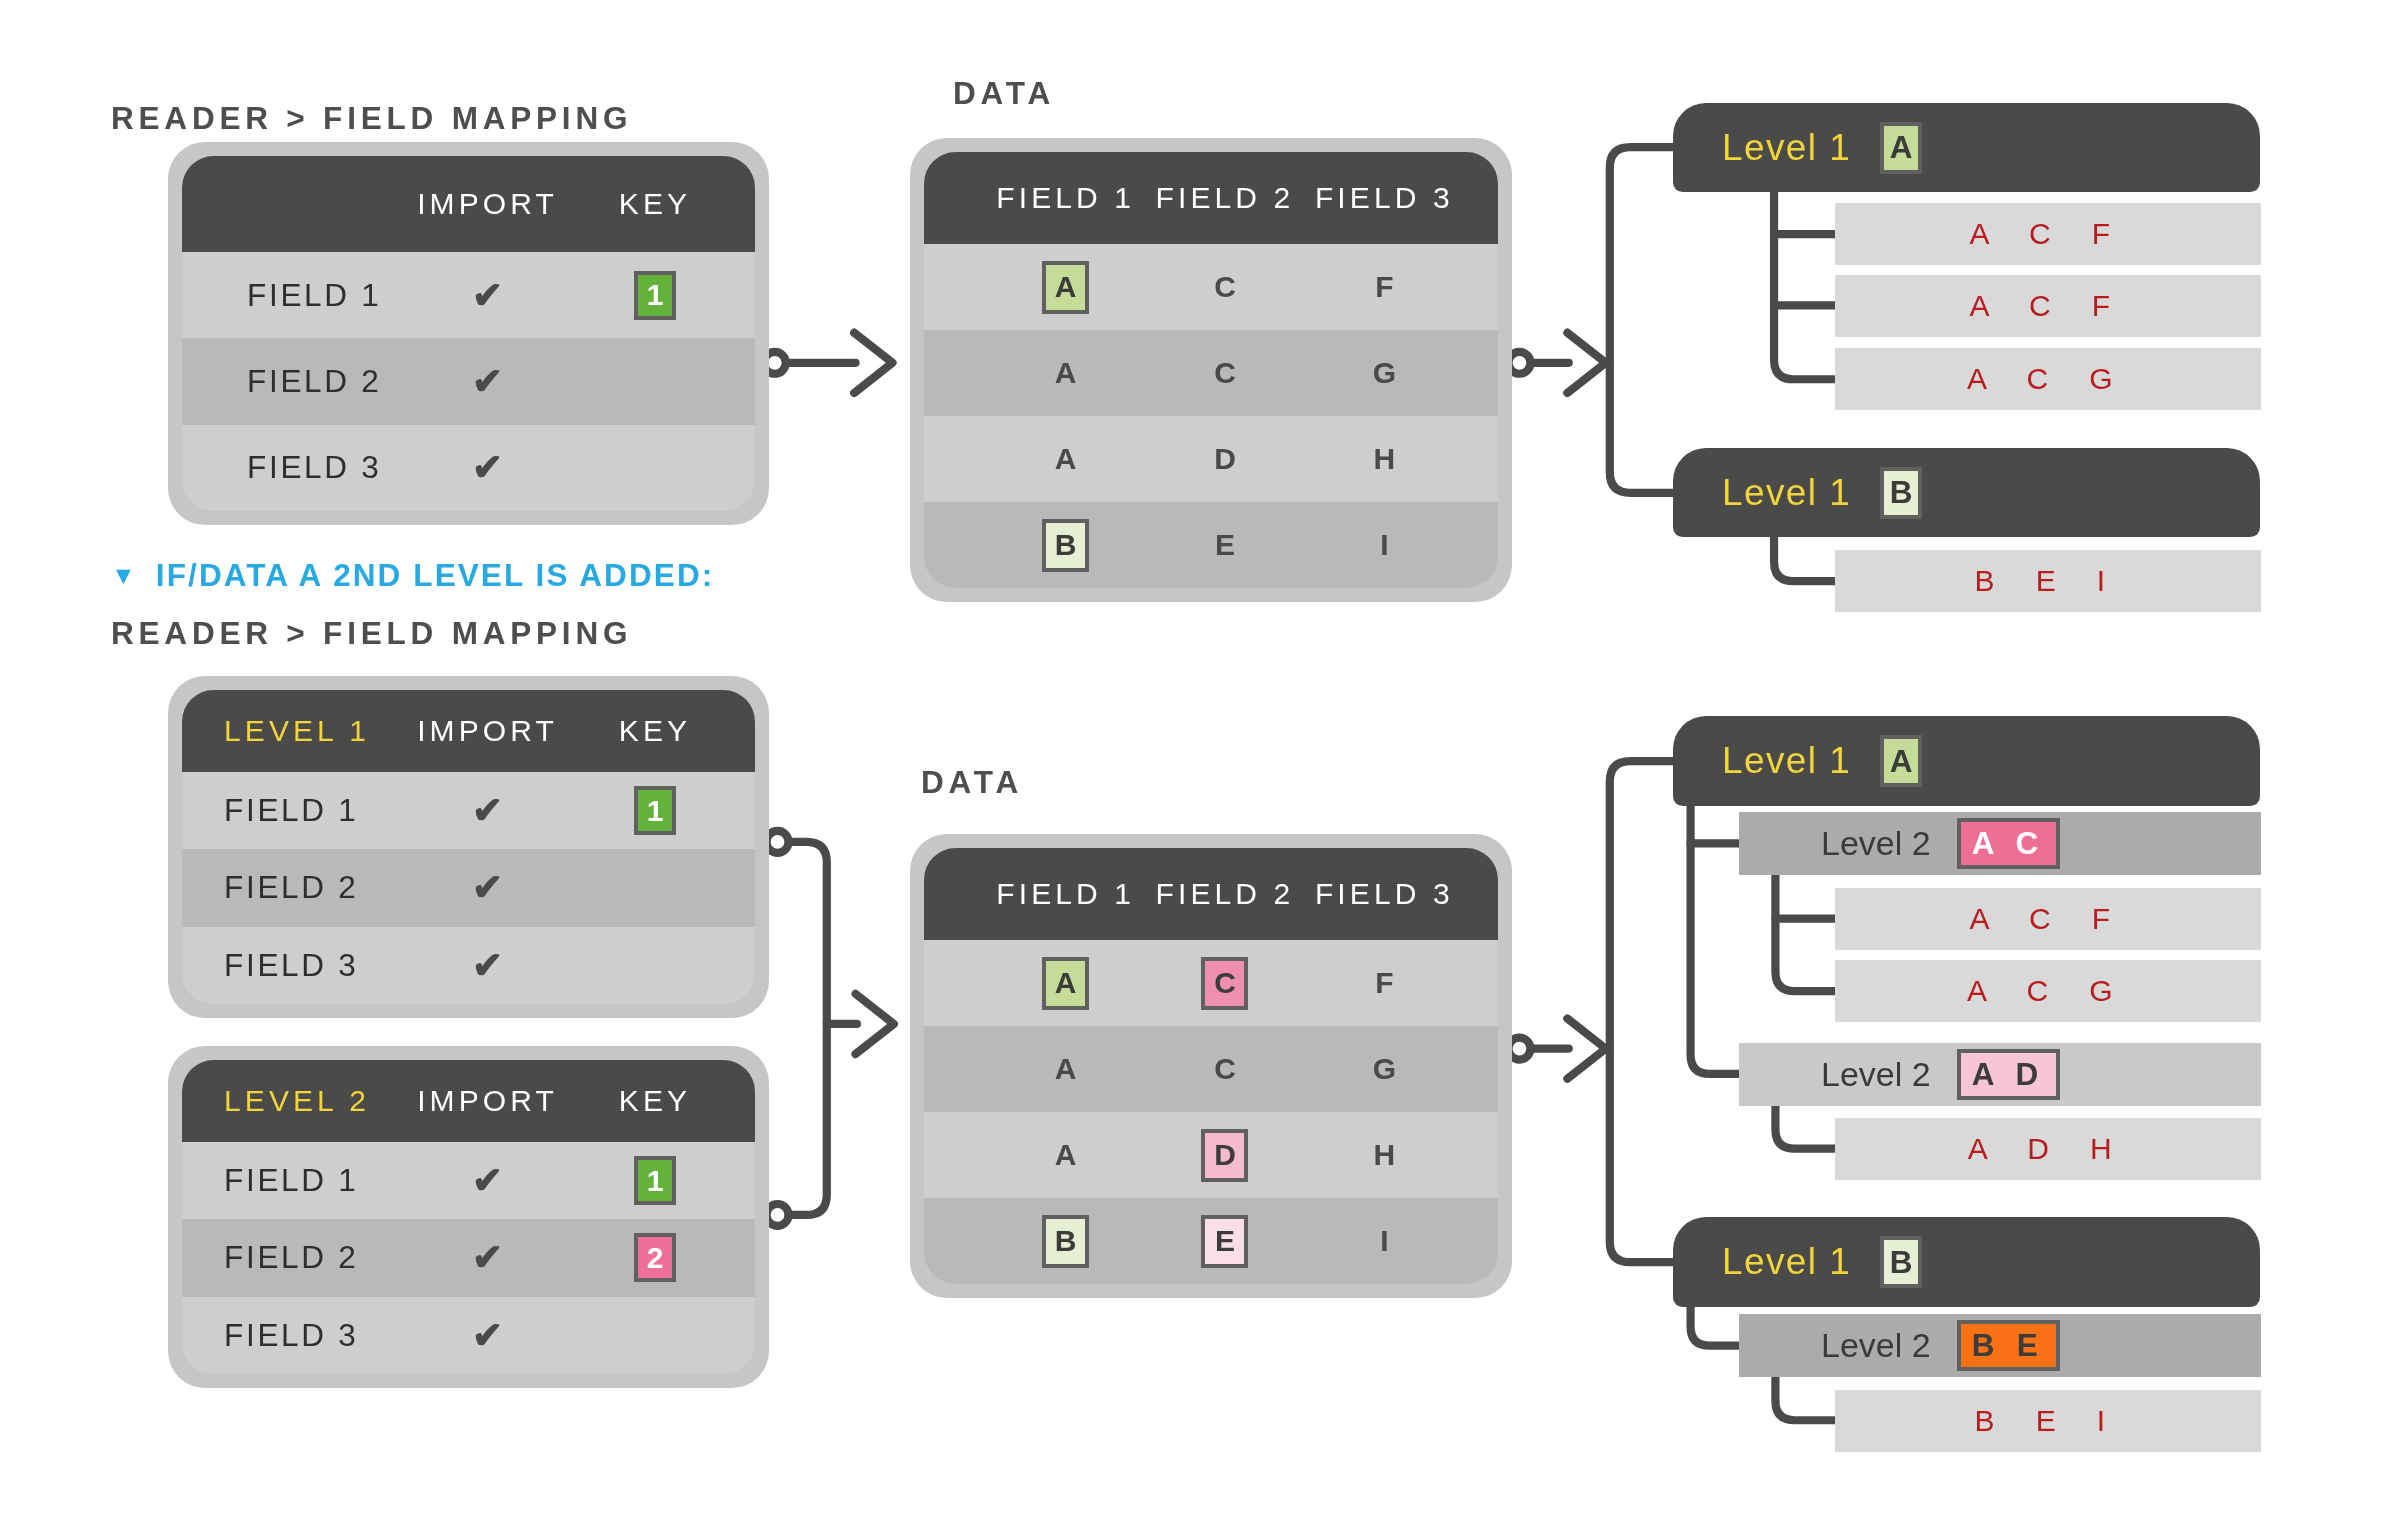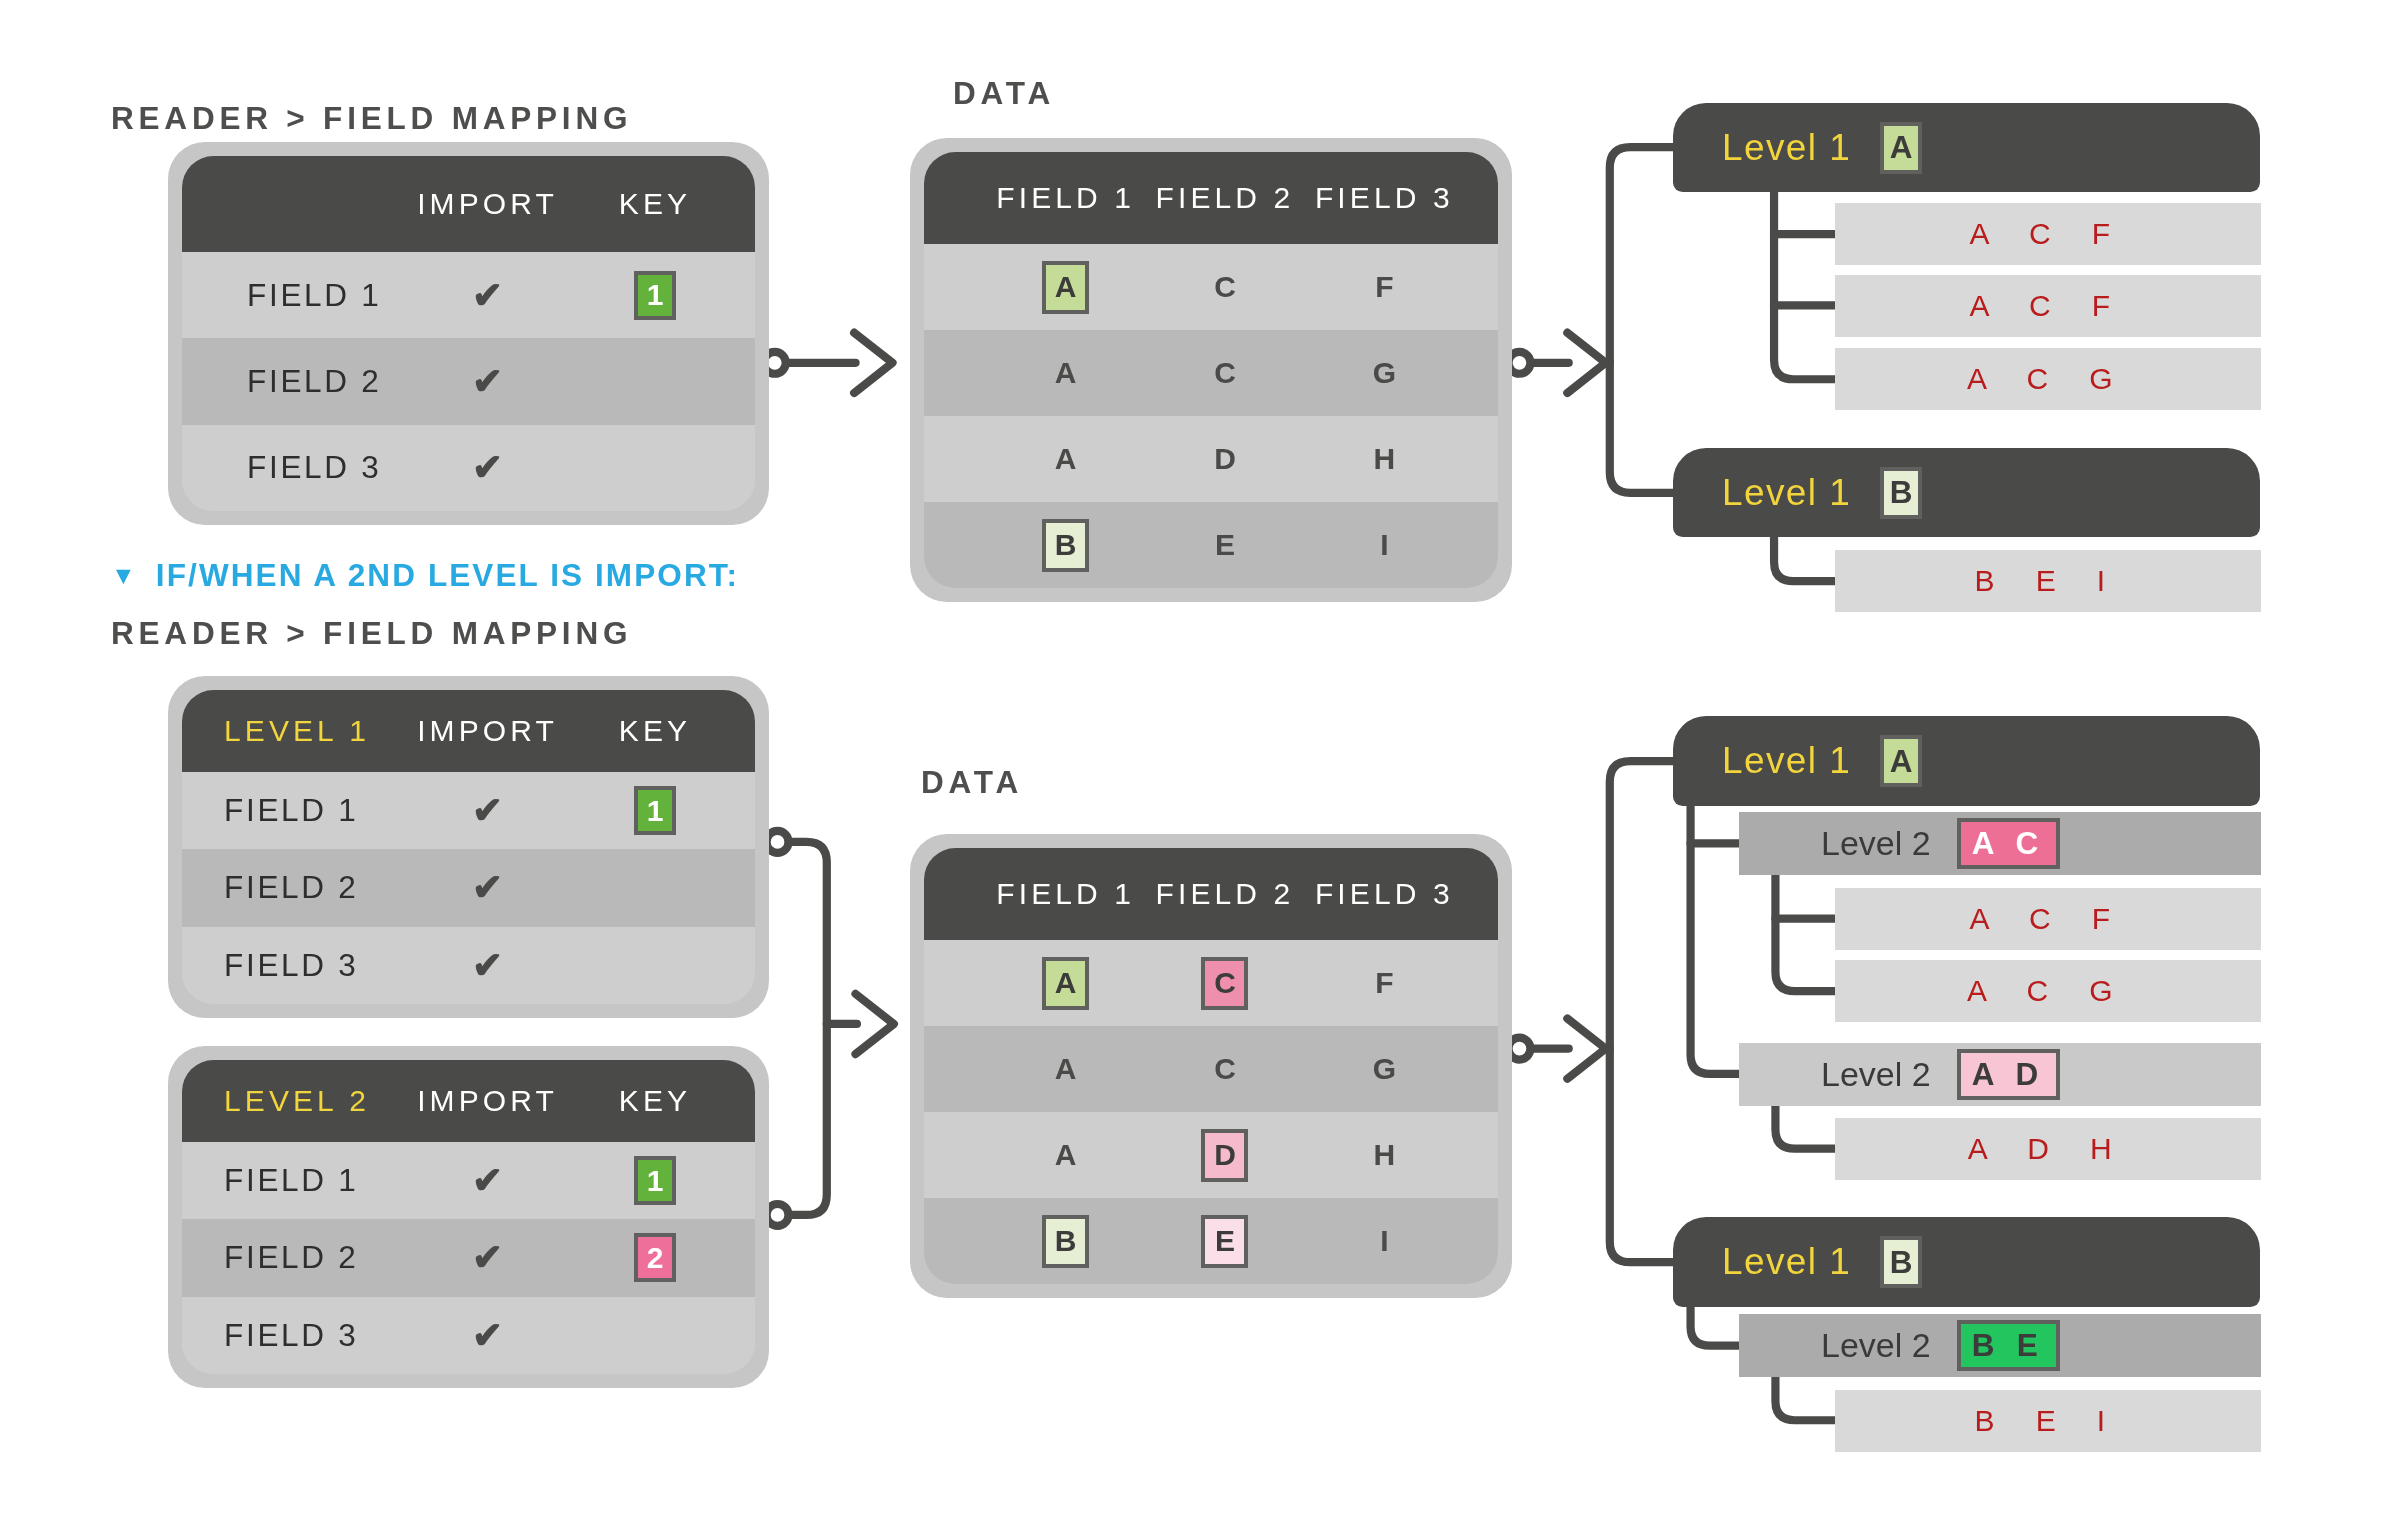--- a/index.html
+++ b/index.html
@@ -33,21 +33,21 @@
          box-sizing:border-box;font-weight:bold;white-space:nowrap}
   .badge.key{width:42px;height:49px;font-size:30px;color:#fff}
   .bg-green{background:#63b23c}.bg-pinkkey{background:#ee6f99}
   .badge.cell{width:47px;height:53px;font-size:30px;color:#3c3c3a}
   .bg-a{background:#c5dc98}.bg-b{background:#e6efd4}.bg-c{background:#ef8fae}
   .bg-d{background:#f6bacd}.bg-e{background:#fadee8}
   .badge.hb{width:42px;height:52px;font-size:31.5px;color:#3c3c3a}
   .badge.wide{min-width:103px;height:51px;padding:0 11px;font-size:31.5px;letter-spacing:6.8px}
   .wide-strong{background:#ee6f96;color:#fff}
   .wide-light{background:#f8c5d4;color:#3c3c3a}
-  .wide-pale{background:#22c55e;color:#3c3c3a}
+  .wide-pale{background:#f97316;color:#3c3c3a}
 
   
   .tree-head{position:absolute;background:#4a4a48;border-radius:33px 33px 9.6px 9.6px;
              display:flex;align-items:center;gap:29px;padding-left:49px;box-sizing:border-box}
   .tree-head .tlabel{color:#f2d53d;font-size:37px;letter-spacing:1.4px;white-space:nowrap}
   .tree-row{position:absolute;background:#d9d9d9;display:flex;align-items:center;justify-content:center;
             font-size:30px;letter-spacing:16.4px;color:#b91c1c;font-weight:400;white-space:nowrap}
   .l2bar{position:absolute;display:flex;align-items:center;gap:26px;padding-left:82px;
          box-sizing:border-box;font-size:34px;color:#3a3a38;white-space:nowrap}
   .bar-dark{background:#ababab}.bar-light{background:#c9c9c9}
@@ -107,21 +107,21 @@
         <path d="M2594,2012 V2047 Q2594,2075 2622,2075 H2684"></path>
       </g>
     </g>
   </svg>
 
   <div class="title" style="left:111px;top:100px">READER &gt; FIELD MAPPING</div>
   <div class="datalabel" style="left:953px;top:75px">DATA</div>
 
   <div class="callout" style="left:111px;top:557px">
     <span class="tri">▼</span>
-    <span>IF/WHEN A 2ND LEVEL IS IMPORT:</span>
+    <span>IF/DATA A 2ND LEVEL IS ADDED:</span>
   </div>
 
   <div class="title" style="left:111px;top:615px">READER &gt; FIELD MAPPING</div>
   <div class="datalabel" style="left:921px;top:764px">DATA</div>
 
   <div class="panel" style="left:168px;top:142px;width:601px;height:383px">
     <div class="panel-in">
       <div class="thead grid-map" style="height:96px">
         <span></span>
         <span class="hcell">IMPORT</span>

